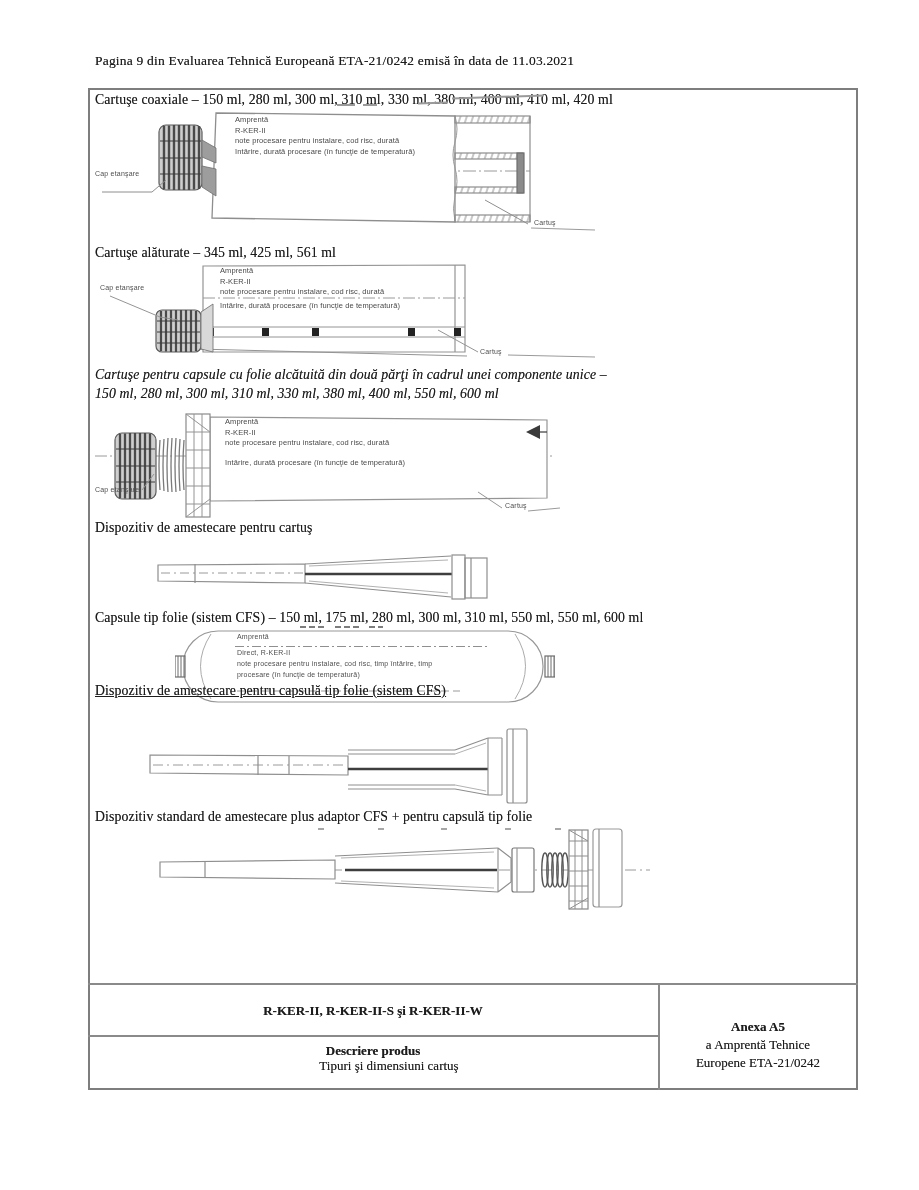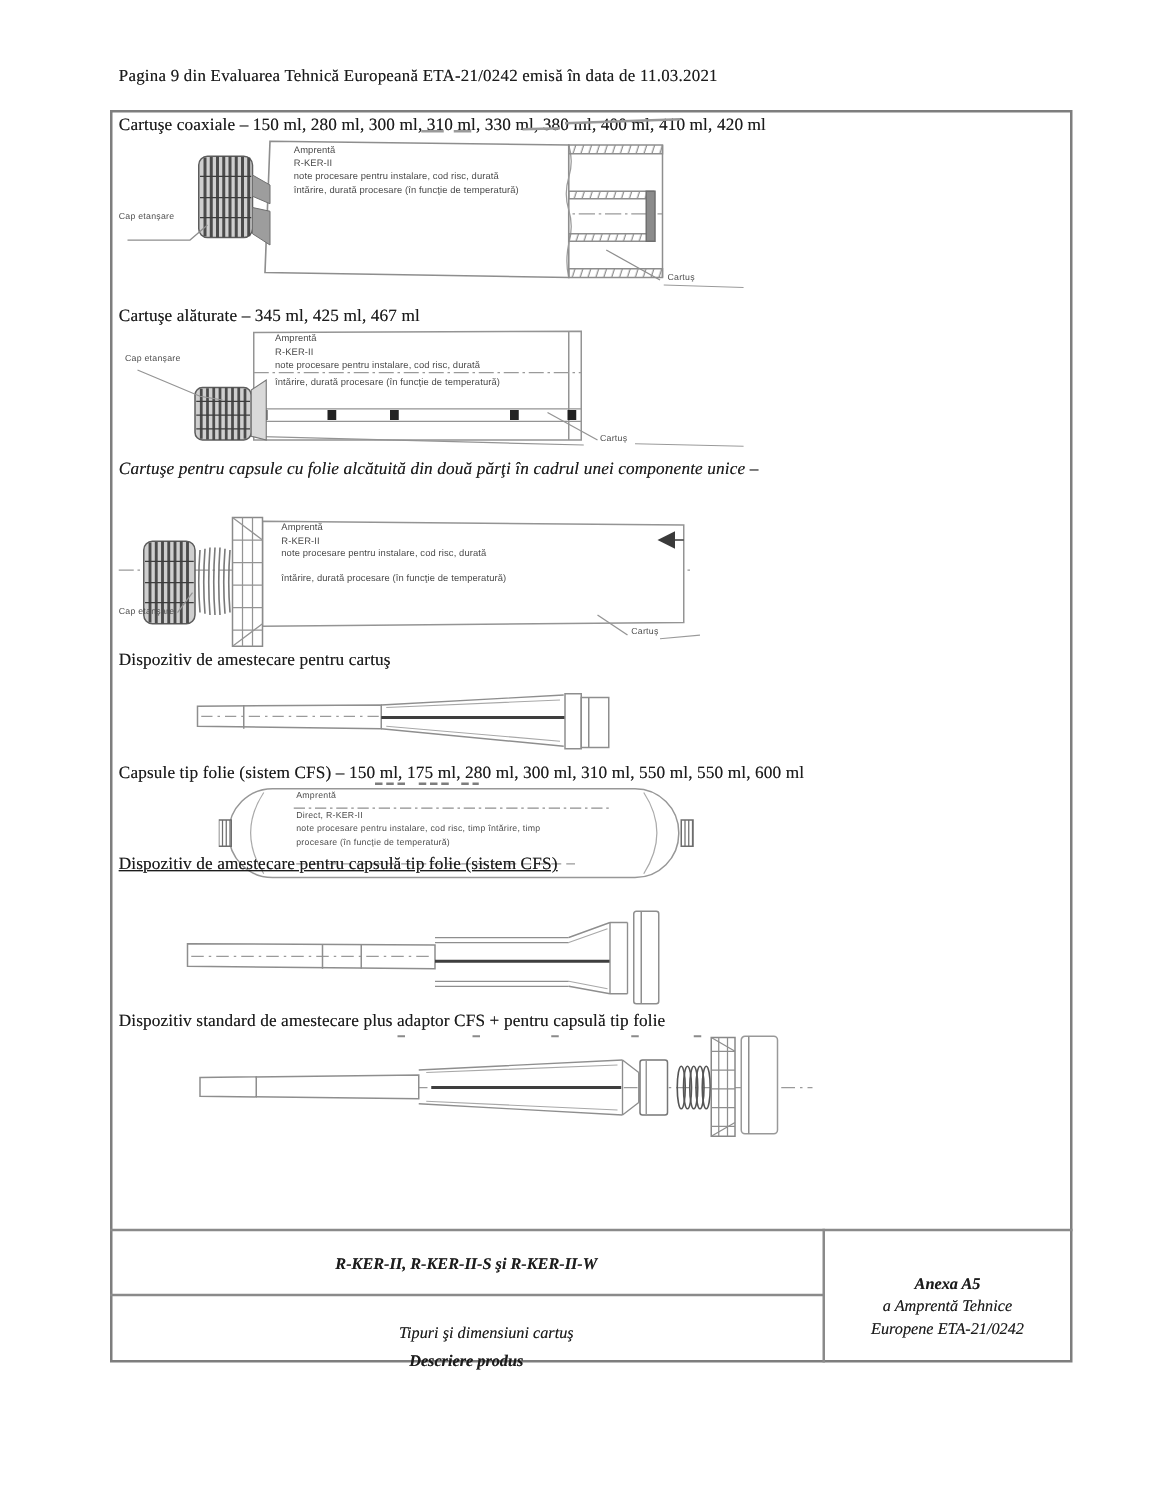--- a/index.html
+++ b/index.html
@@ -14,21 +14,21 @@
                letter-spacing:.1px; text-shadow:0 0 .4px rgba(0,0,0,.55); white-space:nowrap; }
   .sec-title.wrap { white-space:normal; width:740px; }
   .drawing { position:absolute; }
   .drawing svg { position:absolute; left:0; top:0; filter:blur(.25px); }
   .dlabel { position:absolute; font-family:"Liberation Sans", sans-serif; font-size:7px;
             color:#4e4e4e; white-space:nowrap; letter-spacing:.2px; }
   .imprint { position:absolute; font-family:"Liberation Sans", sans-serif; font-size:7.5px;
              line-height:10.5px; color:#4a4a4a; white-space:nowrap; letter-spacing:.1px; }
   .artifact { position:absolute; background:#9a9a9a; }
   .tline { position:absolute; background:#8a8a8a; }
-  .tcell { position:absolute; text-align:center;font-style:italic; }
+  .tcell { position:absolute; text-align:center; }
   .tcell .b { font-weight:bold; }
   .foot-line { font-size:13px; line-height:18px; text-shadow:0 0 .4px rgba(0,0,0,.5); }
 </style>
 </head>
 <body>
 
 <div class="page">
 
   <div class="hdr">Pagina 9 din Evaluarea Tehnică Europeană ETA-21/0242 emisă în data de 11.03.2021</div>
 
@@ -70,21 +70,21 @@
     <div class="imprint" style="left:145px;top:7px;">
       <div>Amprentă</div>
       <div>R-KER-II</div>
       <div>note procesare pentru instalare, cod risc, durată</div>
       <div>întărire, durată procesare (în funcţie de temperatură)</div>
     </div>
     <div class="dlabel" style="left:5px;top:62px;">Cap etanşare</div>
     <div class="dlabel" style="left:444px;top:111px;">Cartuş</div>
   </div>
 
-  <div class="sec-title" style="top:243px;">Cartuşe alăturate – 345 ml, 425 ml, 467 ml</div>
+  <div class="sec-title" style="top:243px;">Cartuşe alăturate – 345 ml, 425 ml, 561 ml</div>
   <div class="drawing" style="left:90px;top:260px;width:505px;height:100px;">
     <svg viewBox="0 0 505 100" width="505" height="100">
       <g fill="none" stroke="#949494" stroke-width="1.2">
         <polygon points="113,6 375,5 375,92 113,92" fill="#fff"></polygon>
         <line x1="365" y1="5" x2="365" y2="92"></line>
         <path d="M113 38 H375" stroke="#9a9a9a" stroke-width="1" stroke-dasharray="12 3 2 3"></path>
         <path d="M113 67 H375 M113 77 H375" stroke-width="1"></path>
         <rect x="117" y="68" width="7" height="8" fill="#222" stroke="none"></rect>
         <rect x="172" y="68" width="7" height="8" fill="#222" stroke="none"></rect>
         <rect x="222" y="68" width="7" height="8" fill="#222" stroke="none"></rect>
@@ -105,20 +105,21 @@
       <div>R-KER-II</div>
       <div>note procesare pentru instalare, cod risc, durată</div>
     </div>
     <div class="imprint" style="left:130px;top:41px;">întărire, durată procesare (în funcţie de temperatură)</div>
     <div class="dlabel" style="left:10px;top:24px;">Cap etanşare</div>
     <div class="dlabel" style="left:390px;top:88px;">Cartuş</div>
   </div>
 
   <div class="sec-title wrap" style="top:365px;font-style:italic;">
     <div>Cartuşe pentru capsule cu folie alcătuită din două părţi în cadrul unei componente unice –</div>
+    <div>150 ml, 280 ml, 300 ml, 310 ml, 330 ml, 380 ml, 400 ml, 550 ml, 600 ml</div>
   </div>
   <div class="drawing" style="left:90px;top:410px;width:470px;height:112px;">
     <svg viewBox="0 0 470 112" width="470" height="112">
       <g fill="none" stroke="#949494" stroke-width="1.2">
         <path d="M5 46 H462" stroke="#9a9a9a" stroke-width="1" stroke-dasharray="12 3 2 3"></path>
         <polygon points="120,7 457,10 457,88 120,91" fill="#fff"></polygon>
         <rect x="96" y="4" width="24" height="103" fill="#fff" stroke="#8a8a8a"></rect>
         <path d="M104 4 V107 M112 4 V107" stroke-width="1"></path>
         <path d="M96 22 H120 M96 40 H120 M96 58 H120 M96 76 H120 M96 94 H120" stroke-width="1"></path>
         <path d="M96 4 L120 22 M96 107 L120 89" stroke-width="1"></path>
@@ -233,21 +234,21 @@
     </svg>
   </div>
 
   <div class="tline" style="left:88px;top:983px;width:770px;height:2px;"></div>
   <div class="tline" style="left:658px;top:983px;width:2px;height:107px;"></div>
   <div class="tline" style="left:88px;top:1035px;width:572px;height:2px;"></div>
 
   <div class="tcell foot-line" style="left:90px;top:1002px;width:566px;">
     <span class="b">R-KER-II, R-KER-II-S şi R-KER-II-W</span>
   </div>
-  <div class="tcell foot-line" style="left:90px;top:1080px;width:566px;">
+  <div class="tcell foot-line" style="left:90px;top:1042px;width:566px;">
     <span class="b">Descriere produs</span>
   </div>
   <div class="tcell foot-line" style="left:90px;top:1057px;width:566px;margin-left:16px;">
     <span>Tipuri şi dimensiuni cartuş</span>
   </div>
   <div class="tcell" style="left:660px;top:1018px;width:196px;">
     <div class="foot-line b">Anexa A5</div>
     <div class="foot-line">a Amprentă Tehnice</div>
     <div class="foot-line">Europene ETA-21/0242</div>
   </div>

